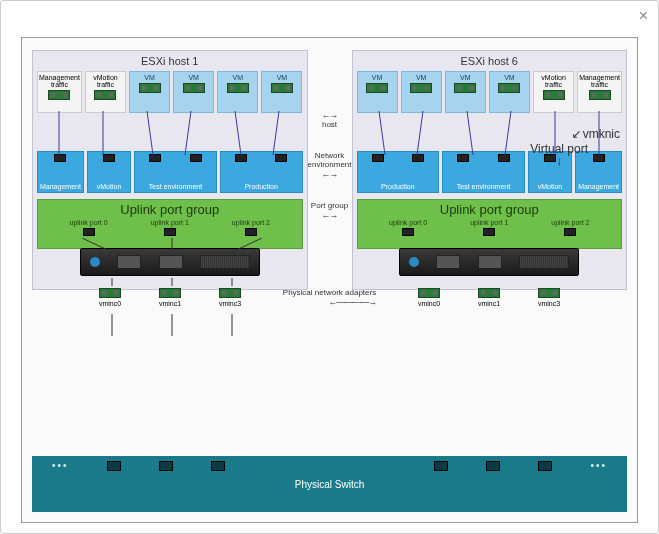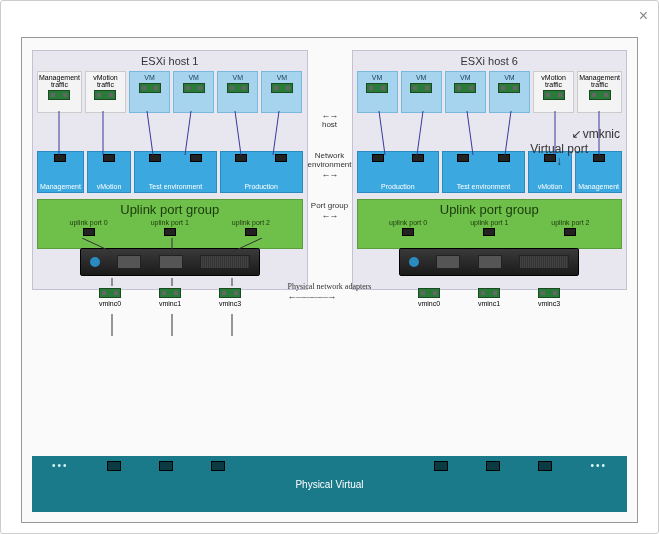--- a/index.html
+++ b/index.html
@@ -38,21 +38,21 @@
   .rack { position: absolute; top: 210px; width: 180px; height: 28px; background: linear-gradient(#3a3a3a,#1a1a1a); border: 1px solid #000; border-radius: 2px; display: flex; align-items: center; justify-content: space-around; }
   .rack.r1 { left: 58px; }
   .rack.r2 { right: 58px; }
   .rdot { width: 10px; height: 10px; border-radius: 50%; background: #2a8bc0; }
   .rslot { width: 24px; height: 14px; background: #555; border: 1px solid #222; }
   .rslot.g { background: repeating-linear-gradient(90deg,#444,#444 1px,#333 1px,#333 2px); width: 50px; }
   .pna-row { position: absolute; top: 248px; width: 180px; display: flex; justify-content: space-around; }
   .pna-row.r1 { left: 58px; }
   .pna-row.r2 { right: 58px; }
   .pna-item { display: flex; flex-direction: column; align-items: center; font-size: 7px; gap: 2px; }
-  .pna-label { position: absolute; top: 244px; left: 50%; transform: translateX(-50%); font-size: 8px; text-align: left; color: #333; font-family: Liberation Serif, serif; }
+  .pna-label { position: absolute; top: 250px; left: 50%; transform: translateX(-50%); font-size: 8px; text-align: right; color: #333; }
   .pswitch { position: absolute; bottom: 10px; left: 10px; right: 10px; height: 56px; background: #1a7a8a; color: #fff; text-align: center; }
   .pswitch-ports { display: flex; justify-content: space-between; padding: 4px 20px 0; }
   .pswitch-group { display: flex; gap: 38px; align-items: center; }
   .pswitch .port-b { width: 14px; height: 10px; background: #0a3a42; border: 1px solid #000; }
   .pswitch-title { font-size: 10px; padding-top: 8px; }
   .dots { font-size: 10px; color: #dff; letter-spacing: 2px; }
   svg.connections { position: absolute; inset: 0; pointer-events: none; }
   svg.connections line { stroke: #333; stroke-width: 1; }
   svg.connections line.blue { stroke: #3a3a9a; }
 </style>
@@ -299,17 +299,17 @@
           <div class="port-b"></div>
           <div class="port-b"></div>
         </div>
         <div class="pswitch-group">
           <div class="port-b"></div>
           <div class="port-b"></div>
           <div class="port-b"></div>
           <span class="dots">•••</span>
         </div>
       </div>
-      <div class="pswitch-title">Physical Virtual</div>
+      <div class="pswitch-title">Physical Switch</div>
     </div>
 
   </div>
 </div>
 
 </body></html>

